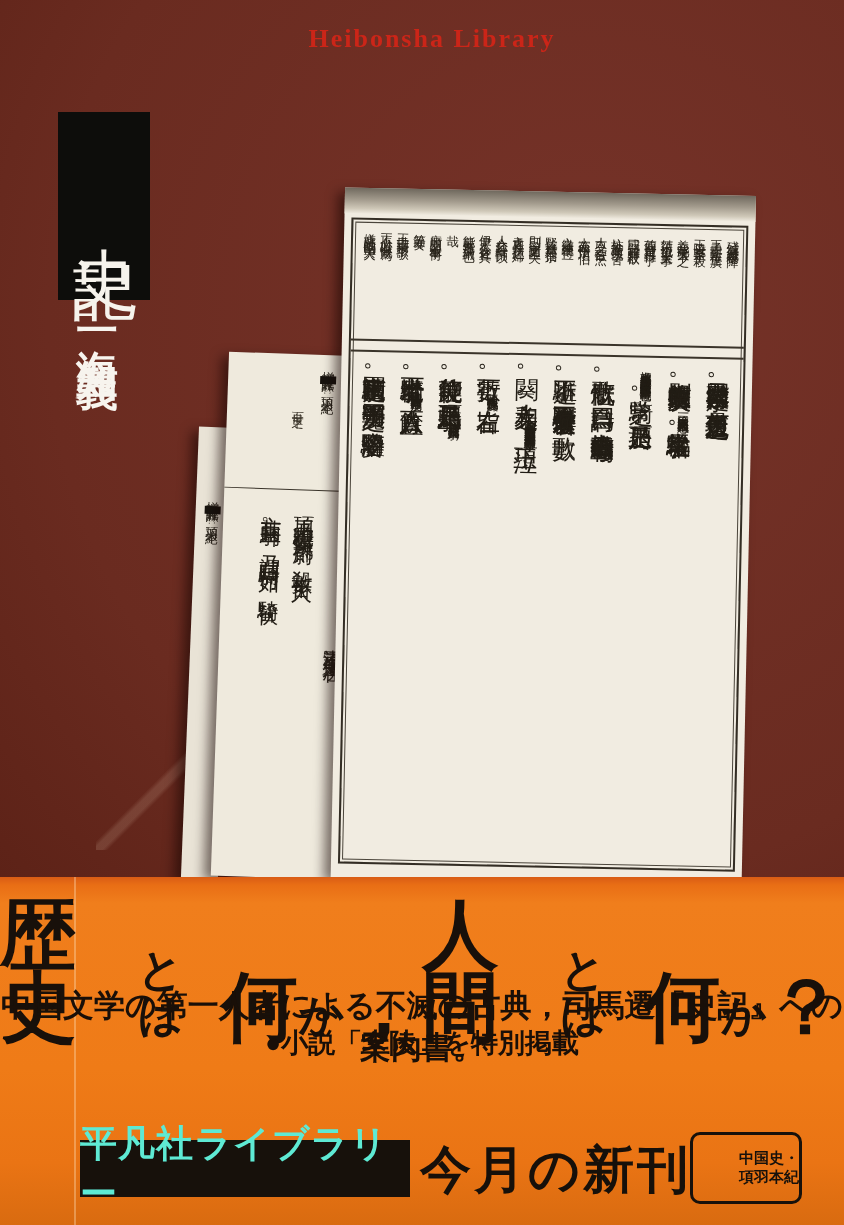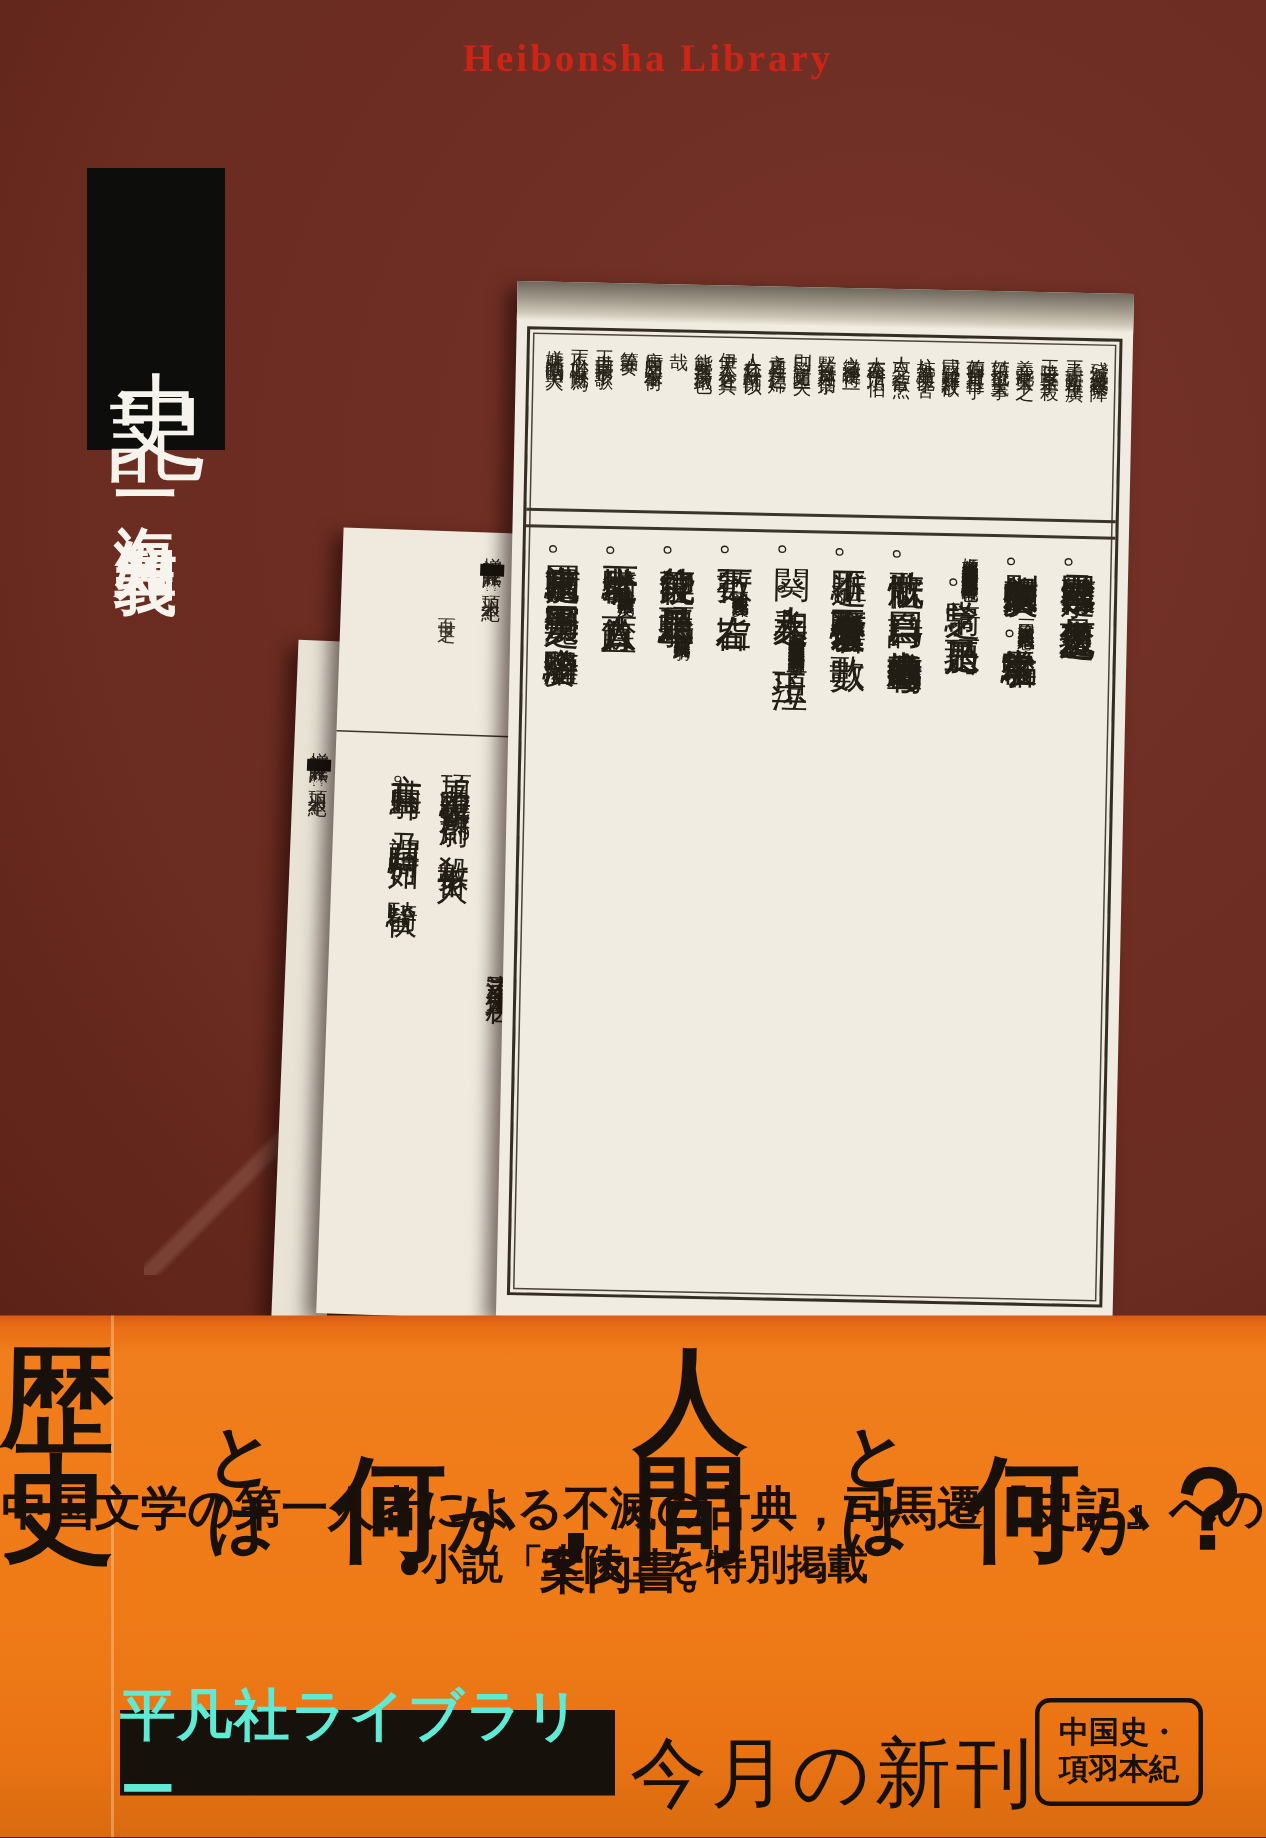--- a/index.html
+++ b/index.html
@@ -72,26 +72,26 @@
   .obi-line2{position:absolute;top:108px;left:0;width:100%;text-align:center;
     font-size:31px;font-weight:700;letter-spacing:0;color:#190f08;}
   .obi-line3{position:absolute;top:148px;left:0;width:100%;text-align:center;
     font-size:27px;font-weight:700;color:#190f08;
     font-family:Liberation Mono, monospace;}
   .obi-footer{position:absolute;left:0;top:255px;width:100%;height:80px;}
   .pub-box{position:absolute;left:80px;top:8px;width:330px;height:57px;background:#17110b;
     display:flex;align-items:center;justify-content:center;}
   .pub-box span{color:#5eead4;font-size:37px;font-weight:700;letter-spacing:1px;
     font-family:"Liberation Sans","DejaVu Sans",sans-serif;}
-  .news{position:absolute;left:420px;top:4px;font-size:51px;font-weight:400;letter-spacing:3px;color:#16100a;margin-top:12px;}
+  .news{position:absolute;left:420px;top:4px;font-size:51px;font-weight:700;letter-spacing:3px;color:#16100a;}
   .genre-box{position:absolute;left:690px;top:0;width:106px;height:66px;
     border:3.5px solid #17110b;border-radius:10px;display:flex;flex-direction:column;
-    align-items:center;justify-content:center;
+    align-items:flex-end;justify-content:center;
     font-family:"Liberation Sans","DejaVu Sans",sans-serif;
-    font-size:20px;font-weight:700;line-height:1.25;color:#17110b;}
+    font-size:15px;font-weight:700;line-height:1.25;color:#17110b;}
 </style>
 </head>
 <body>
 
 <div id="cover">
 
   <div class="maroon-crease"></div>
 
   <div class="hl-header">Heibonsha Library</div>
 

